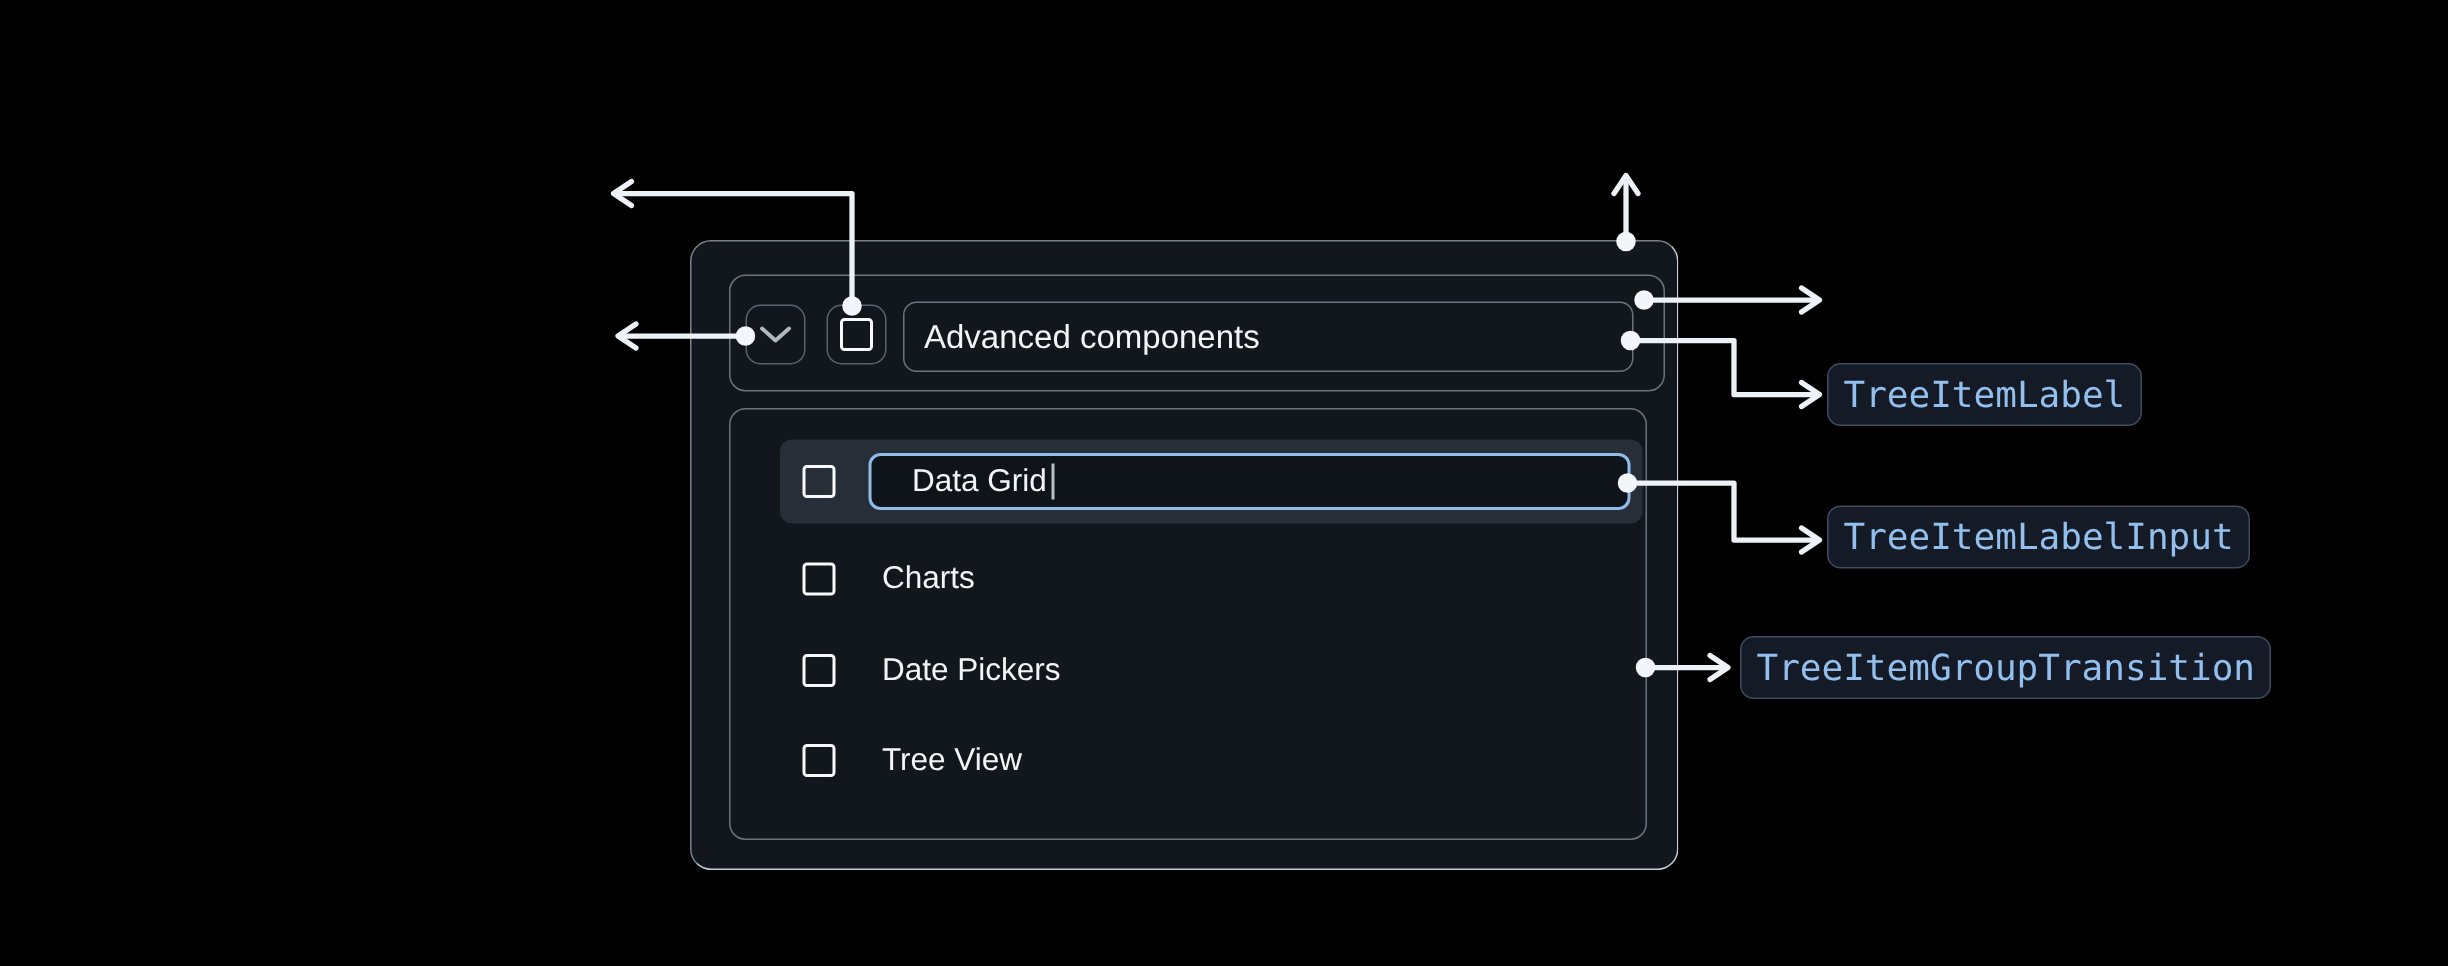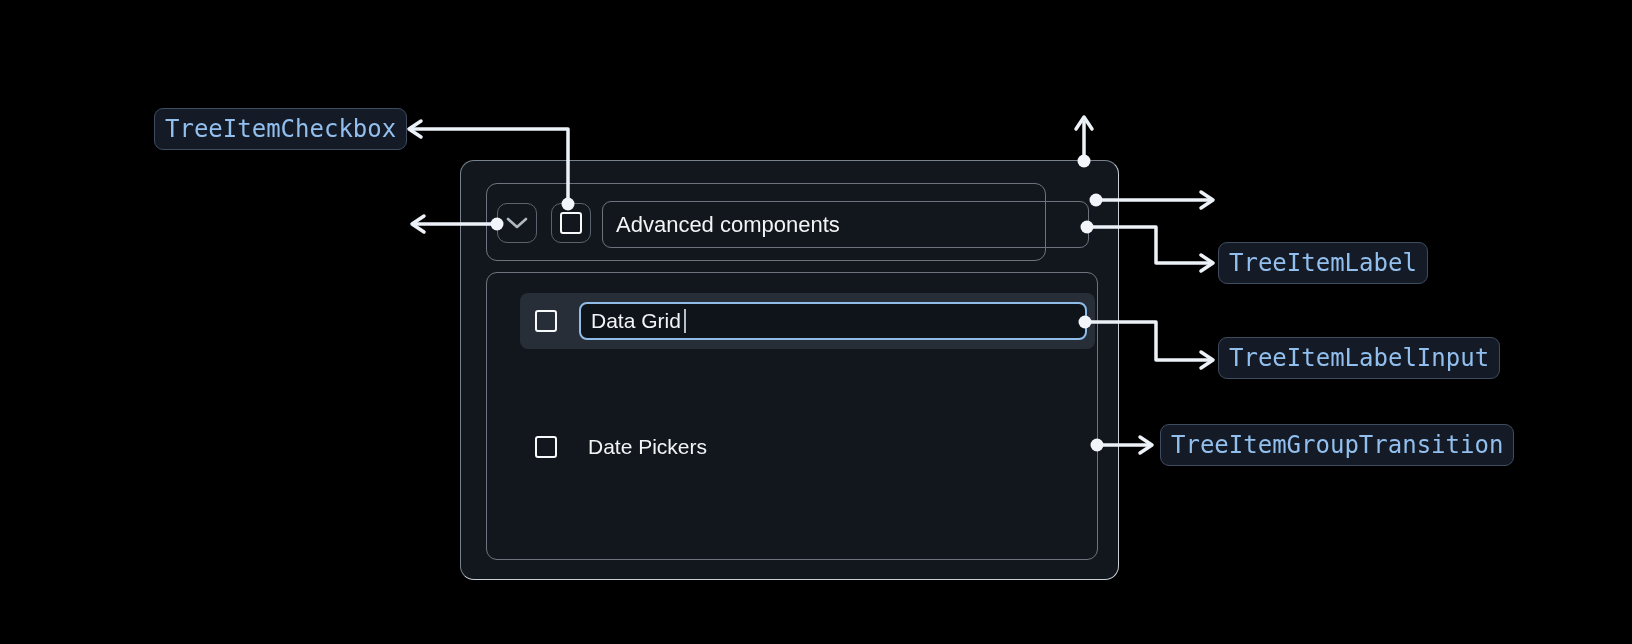--- a/index.html
+++ b/index.html
@@ -3,40 +3,40 @@
 <meta charset="utf-8">
 <style>
   html,body{margin:0;padding:0;background:#000;}
   #canvas{position:relative;width:1632px;height:644px;background:#000;overflow:hidden;
           font-family:"Liberation Sans",sans-serif;}
 
   
   .panel{position:absolute;left:460px;top:160px;width:659px;height:420px;
          background:#12171d;border:1.5px solid;box-sizing:border-box;
          border-color:#78828c #c6ced6 #c6ced6 #78828c;border-radius:14px;}
-  .content-box{position:absolute;left:25px;top:22px;width:560px;height:78px;
+  .content-box{position:absolute;left:25px;top:22px;width:624px;height:78px;
          border:1.5px solid #6b747e;border-radius:11px;box-sizing:border-box;}
   .icon-btn{position:absolute;top:19px;width:40px;height:40px;box-sizing:border-box;
          border:1.5px solid #5a636d;border-radius:10px;
          display:flex;align-items:center;justify-content:center;}
   .chevron-btn{left:10px;}
   .checkbox-btn{left:64px;}
   .cbox{width:18px;height:18px;border:2.2px solid #f7f9fa;border-radius:3px;box-sizing:content-box;}
   .label-box{position:absolute;left:115px;top:17px;width:487px;height:47px;box-sizing:border-box;
          border:1.5px solid #6b747e;border-radius:9px;display:flex;align-items:center;
          padding-left:13px;color:#f2f4f6;font-size:22px;}
   .group-box{position:absolute;left:25px;top:111px;width:612px;height:288px;
          border:1.5px solid #6b747e;border-radius:11px;box-sizing:border-box;}
 
   .sel-row{position:absolute;left:33px;top:20px;width:575px;height:56px;
          background:#272e38;border-radius:8px;}
   .sel-row .cbox{position:absolute;left:15px;top:17px;}
   .edit-input{position:absolute;left:59px;top:9px;width:508px;height:38px;box-sizing:border-box;
          background:#0f141a;border:2px solid #8fbce8;border-radius:8px;
-         display:flex;align-items:center;padding-left:10px;color:#f2f5f7;font-size:21px;}
+         display:flex;align-items:center;padding-left:27px;color:#f2f5f7;font-size:21px;}
   .caret{display:inline-block;width:2px;height:24px;background:#b7bfc7;margin-left:3px;}
 
   .plain-row{position:absolute;left:0;width:612px;height:28px;
          display:flex;align-items:center;}
   .plain-row .cbox{margin-left:48px;}
   .plain-row .row-label{margin-left:31px;color:#f2f4f6;font-size:21px;}
 
   
   .pill{position:absolute;height:42px;box-sizing:border-box;
         display:inline-flex;align-items:center;padding:0 10px;
@@ -74,28 +74,35 @@
     <div class="group-box">
 
       <div class="sel-row">
         <span class="cbox"></span>
         <div class="edit-input" role="textbox">
           <span>Data Grid</span>
           <span class="caret"></span>
         </div>
       </div>
 
+      <div class="plain-row" style="top:99px">
+        <span class="cbox"></span>
+        <span class="row-label">Charts</span>
+      </div>
       <div class="plain-row" style="top:160px">
         <span class="cbox"></span>
         <span class="row-label">Date Pickers</span>
       </div>
+      <div class="plain-row" style="top:220px">
+        <span class="cbox"></span>
+        <span class="row-label">Tree View</span>
+      </div>
     </div>
   </div>
 
-  <div class="pill" style="left:154px;top:108px">TreeItemCheckbox</div>
   <div class="pill" style="left:1218px;top:242px">TreeItemLabel</div>
   <div class="pill" style="left:1218px;top:337px">TreeItemLabelInput</div>
   <div class="pill" style="left:1160px;top:424px">TreeItemGroupTransition</div>
 
   <svg class="overlay" width="1632" height="644" viewBox="0 0 1632 644">
     <g stroke="#edf2f8" stroke-width="3.5" fill="none" stroke-linecap="round" stroke-linejoin="round">
 
       <g>
         <polyline points="568,204 568,129 412,129"></polyline>
         <polyline points="421,121 409,129 421,137"></polyline>

